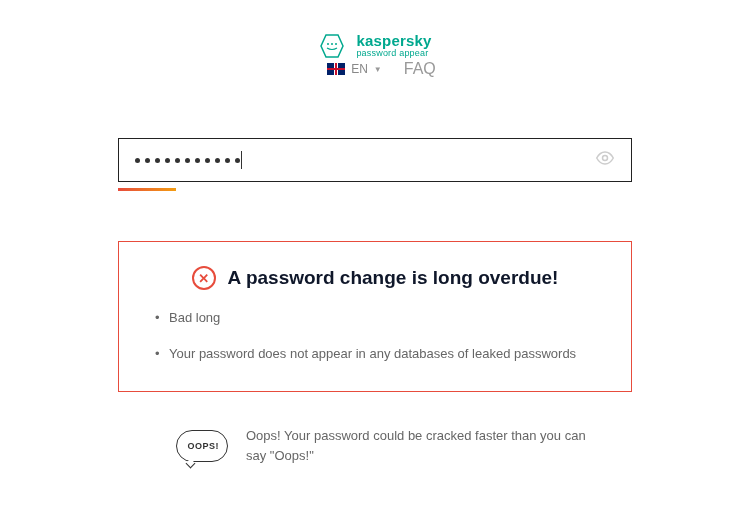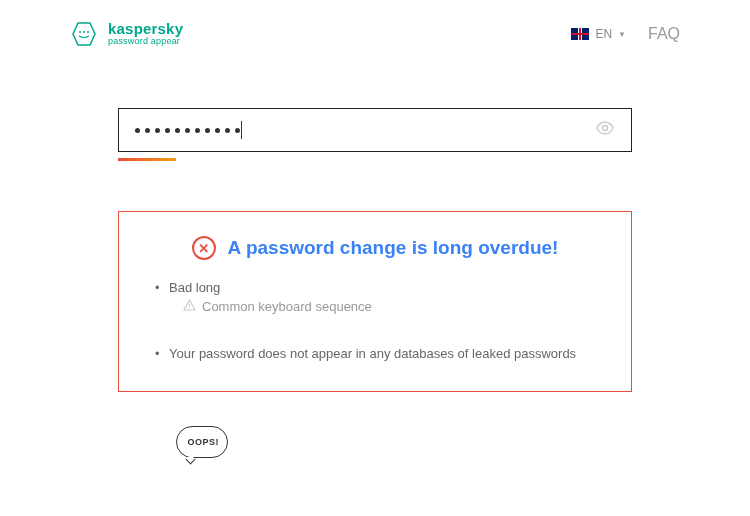--- a/index.html
+++ b/index.html
@@ -8,21 +8,22 @@
       background: #fff;
       width: 750px;
       height: 516px;
       overflow: hidden;
       color: #333;
     }
     .header {
       display: flex;
       justify-content: space-between;
       align-items: center;
-      padding: 20px 70px 0 70px;
+      padding: 32px 70px 0 70px;
+      flex-direction: column;
     }
     .logo-group {
       display: flex;
       align-items: center;
       gap: 10px;
     }
     .logo-icon {
       width: 28px;
       height: 28px;
       display: flex;
@@ -147,39 +148,39 @@
       display: flex;
       align-items: center;
       justify-content: center;
       color: #e74c3c;
       font-size: 13px;
       font-weight: bold;
     }
     .result-title {
       font-size: 19px;
       font-weight: 600;
-      color: #3b82f6;
+      color: #0f172a;
     }
     .result-list {
       list-style: none;
       font-size: 13px;
       color: #666;
     }
     .result-list > li {
       position: relative;
       padding-left: 14px;
       margin-bottom: 6px;
     }
     .result-list > li::before {
       content: "•";
       position: absolute;
       left: 0;
       color: #666;
     }
-    .result-list > li.spaced { margin-top: 32px; }
+    .result-list > li.spaced { margin-top: 21px; }
     .sub-item {
       padding-left: 14px;
       margin-top: 4px;
       display: flex;
       align-items: center;
       gap: 6px;
       color: #999;
       font-size: 13px;
     }
     .warn-tri {
@@ -283,35 +284,26 @@
   </div>
 
   <div class="result-box">
     <div class="result-head">
       <span class="x-circle">✕</span>
       <span class="result-title">A password change is long overdue!</span>
     </div>
     <ul class="result-list">
       <li>
         <span>Bad long</span>
-        <div class="sub-item">
-          <span class="warn-tri">
-            <svg width="13" height="12" viewBox="0 0 13 12">
-                <path d="M6.5 1 L12 11 L1 11 Z" fill="none" stroke="#ccc" stroke-width="1.2"></path>
-                <line x1="6.5" y1="4.5" x2="6.5" y2="7.5" stroke="#ccc" stroke-width="1.2"></line>
-                <circle cx="6.5" cy="9" r="0.7" fill="#ccc"></circle>
-              </svg>
-          </span>
-          <span>Common keyboard sequence</span>
-        </div>
       </li>
       <li class="spaced">
         <span>Your password does not appear in any databases of leaked passwords</span>
       </li>
     </ul>
   </div>
 
   <div class="oops-section">
     <div class="speech">
       <span>OOPS!</span>
     </div>
+    <div class="oops-text">Oops! Your password could be cracked faster than you can say "Oops!"</div>
   </div>
 </div>
 
 </body></html>

